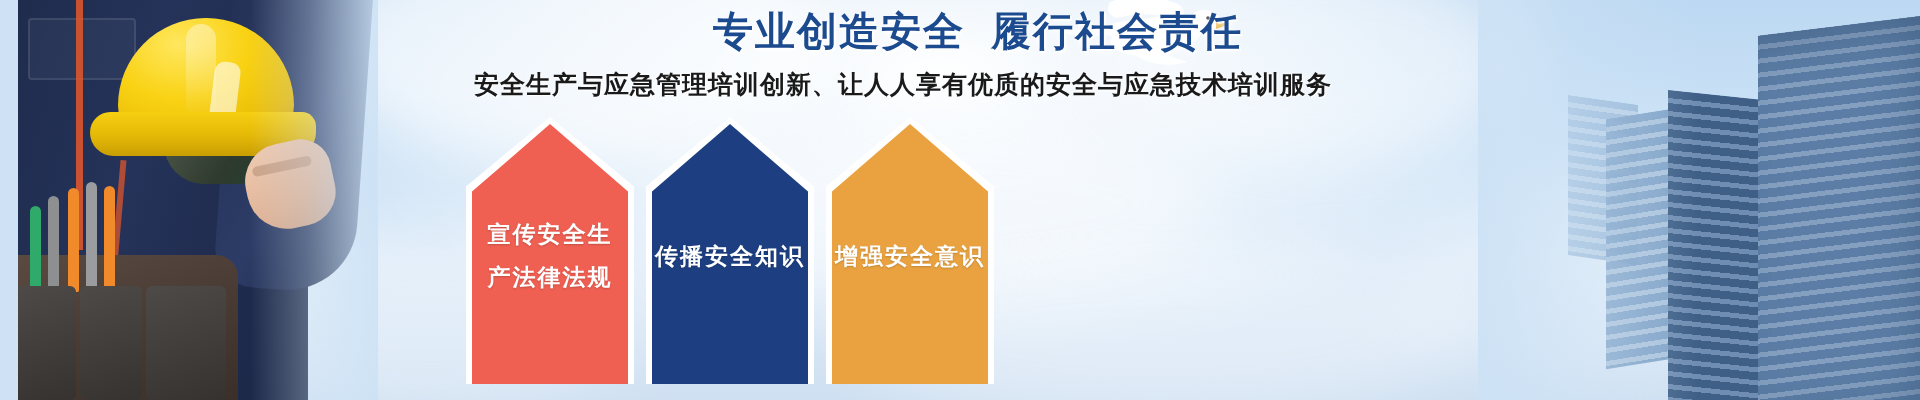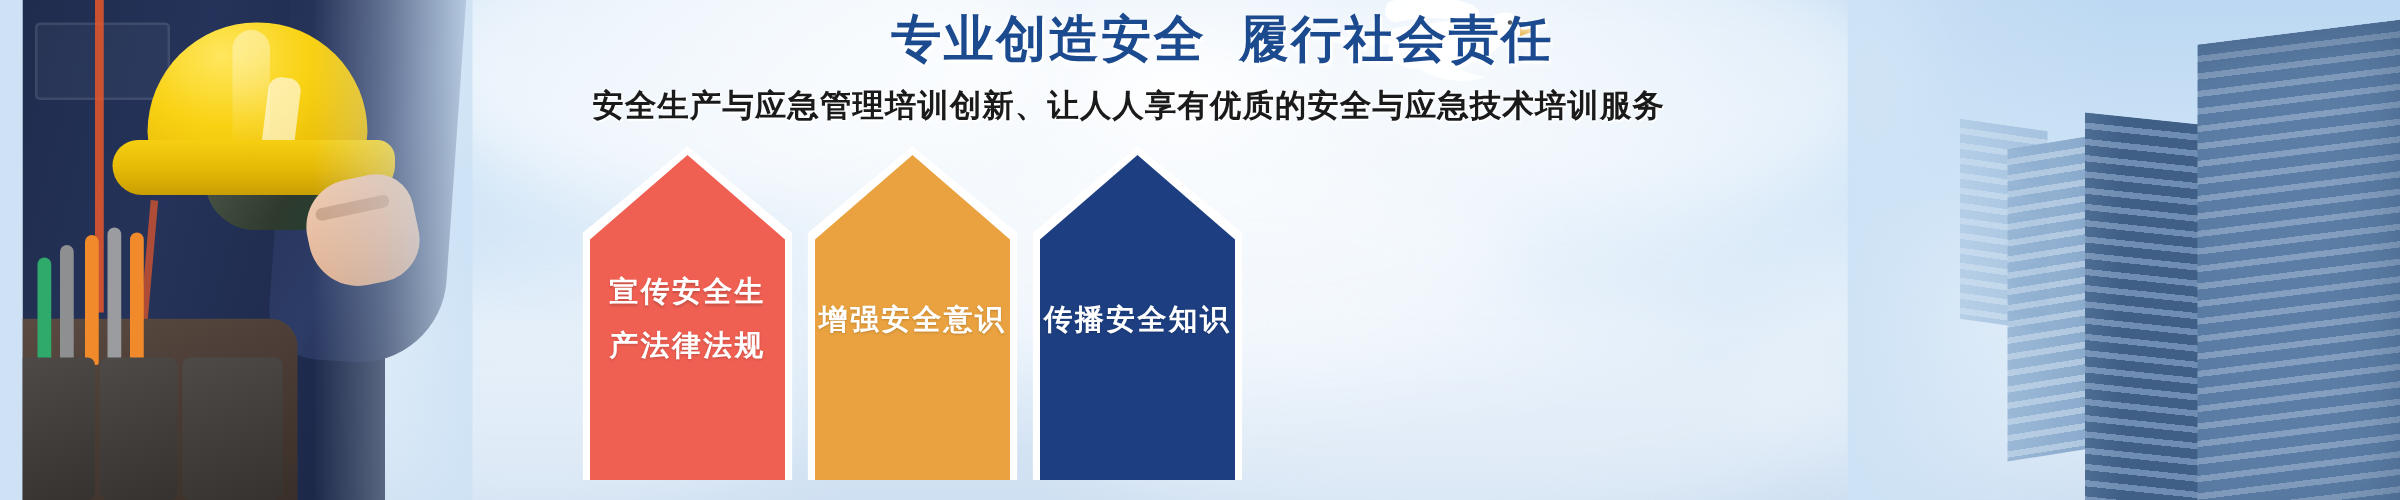--- a/index.html
+++ b/index.html
@@ -289,25 +289,25 @@
 
     <div class="hex">
       <div class="hex-shape"></div>
       <div class="hex-fill" style="background: rgb(239, 95, 82);"></div>
       <div class="hex-label">宣传安全生
 产法律法规</div>
     </div>
 
     <div class="hex">
       <div class="hex-shape"></div>
+      <div class="hex-fill" style="background: rgb(29, 63, 130);"></div>
+      <div class="hex-label one-line">传播安全知识</div>
+    </div>
+
+    <div class="hex">
+      <div class="hex-shape"></div>
       <div class="hex-fill" style="background: rgb(233, 162, 63);"></div>
       <div class="hex-label one-line">增强安全意识</div>
     </div>
 
-    <div class="hex">
-      <div class="hex-shape"></div>
-      <div class="hex-fill" style="background: rgb(29, 63, 130);"></div>
-      <div class="hex-label one-line">传播安全知识</div>
-    </div>
-
 
   </div>
 </div>
 
 </body></html>

